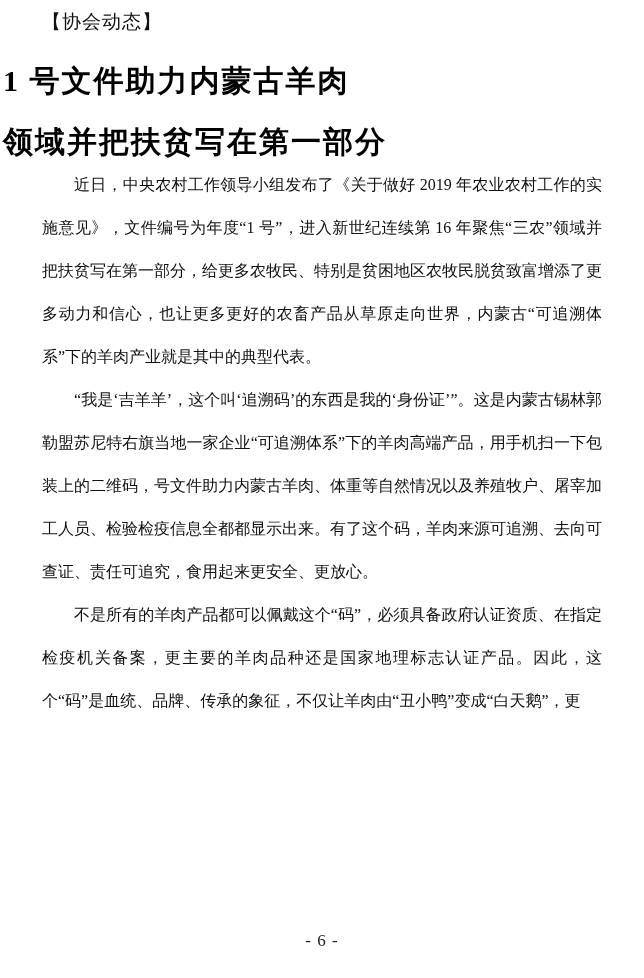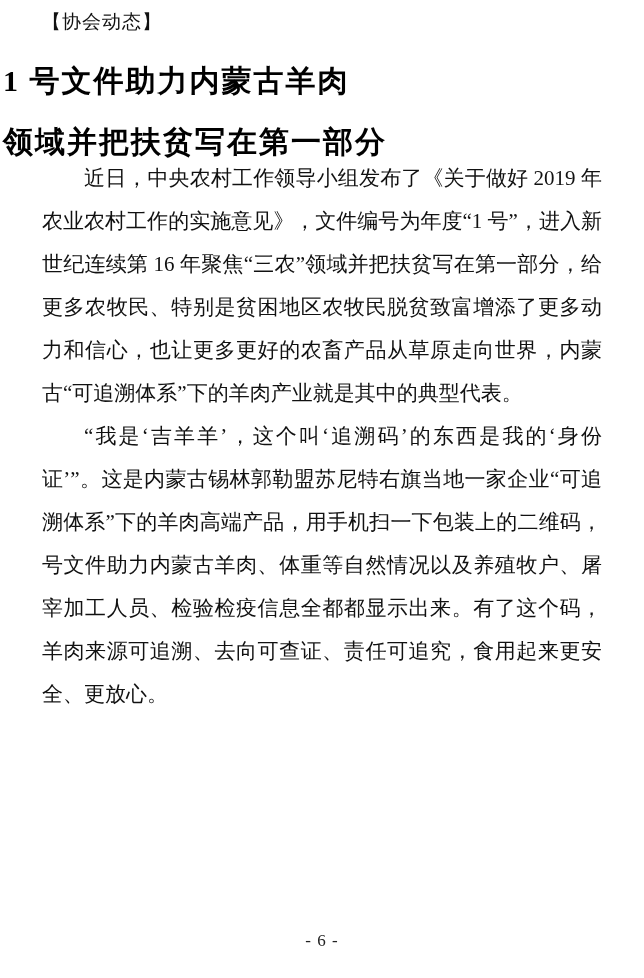--- a/index.html
+++ b/index.html
@@ -36,25 +36,25 @@
     font-weight: bold;
     font-size: 30px;
     color: #000;
   }
   .title-line {
     line-height: 61px;
     letter-spacing: 2px;
   }
   .body-block {
     position: absolute;
-    top: 157px;
+    top: 163px;
     left: 42px;
     width: 560px;
     font-family: "Liberation Serif", "DejaVu Serif", serif;
-    font-size: 21px;
+    font-size: 16px;
     line-height: 43px;
     color: #111;
     text-align: justify;
     text-justify: inter-character;
   }
   .body-block p {
     margin: 0;
     padding: 0;
     text-indent: 2em;
   }
@@ -78,17 +78,18 @@
   <div class="section-tag">【协会动态】</div>
 
   <div class="title-block">
     <div class="title-line">1 号文件助力内蒙古羊肉</div>
     <div class="title-line">领域并把扶贫写在第一部分</div>
   </div>
 
   <div class="body-block">
     <p>近日，中央农村工作领导小组发布了《关于做好 2019 年农业农村工作的实施意见》，文件编号为年度“1 号”，进入新世纪连续第 16 年聚焦“三农”领域并把扶贫写在第一部分，给更多农牧民、特别是贫困地区农牧民脱贫致富增添了更多动力和信心，也让更多更好的农畜产品从草原走向世界，内蒙古“可追溯体系”下的羊肉产业就是其中的典型代表。</p>
     <p>“我是‘吉羊羊’，这个叫‘追溯码’的东西是我的‘身份证’”。这是内蒙古锡林郭勒盟苏尼特右旗当地一家企业“可追溯体系”下的羊肉高端产品，用手机扫一下包装上的二维码，号文件助力内蒙古羊肉、体重等自然情况以及养殖牧户、屠宰加工人员、检验检疫信息全都都显示出来。有了这个码，羊肉来源可追溯、去向可查证、责任可追究，食用起来更安全、更放心。</p>
+    <p>不是所有的羊肉产品都可以佩戴这个“码”，必须具备政府认证资质、在指定检疫机关备案，更主要的羊肉品种还是国家地理标志认证产品。因此，这个“码”是血统、品牌、传承的象征，不仅让羊肉由“丑小鸭”变成“白天鹅”，更</p>
   </div>
 
   <div class="page-footer">- 6 -</div>
 
 </div>
 
 </body></html>

